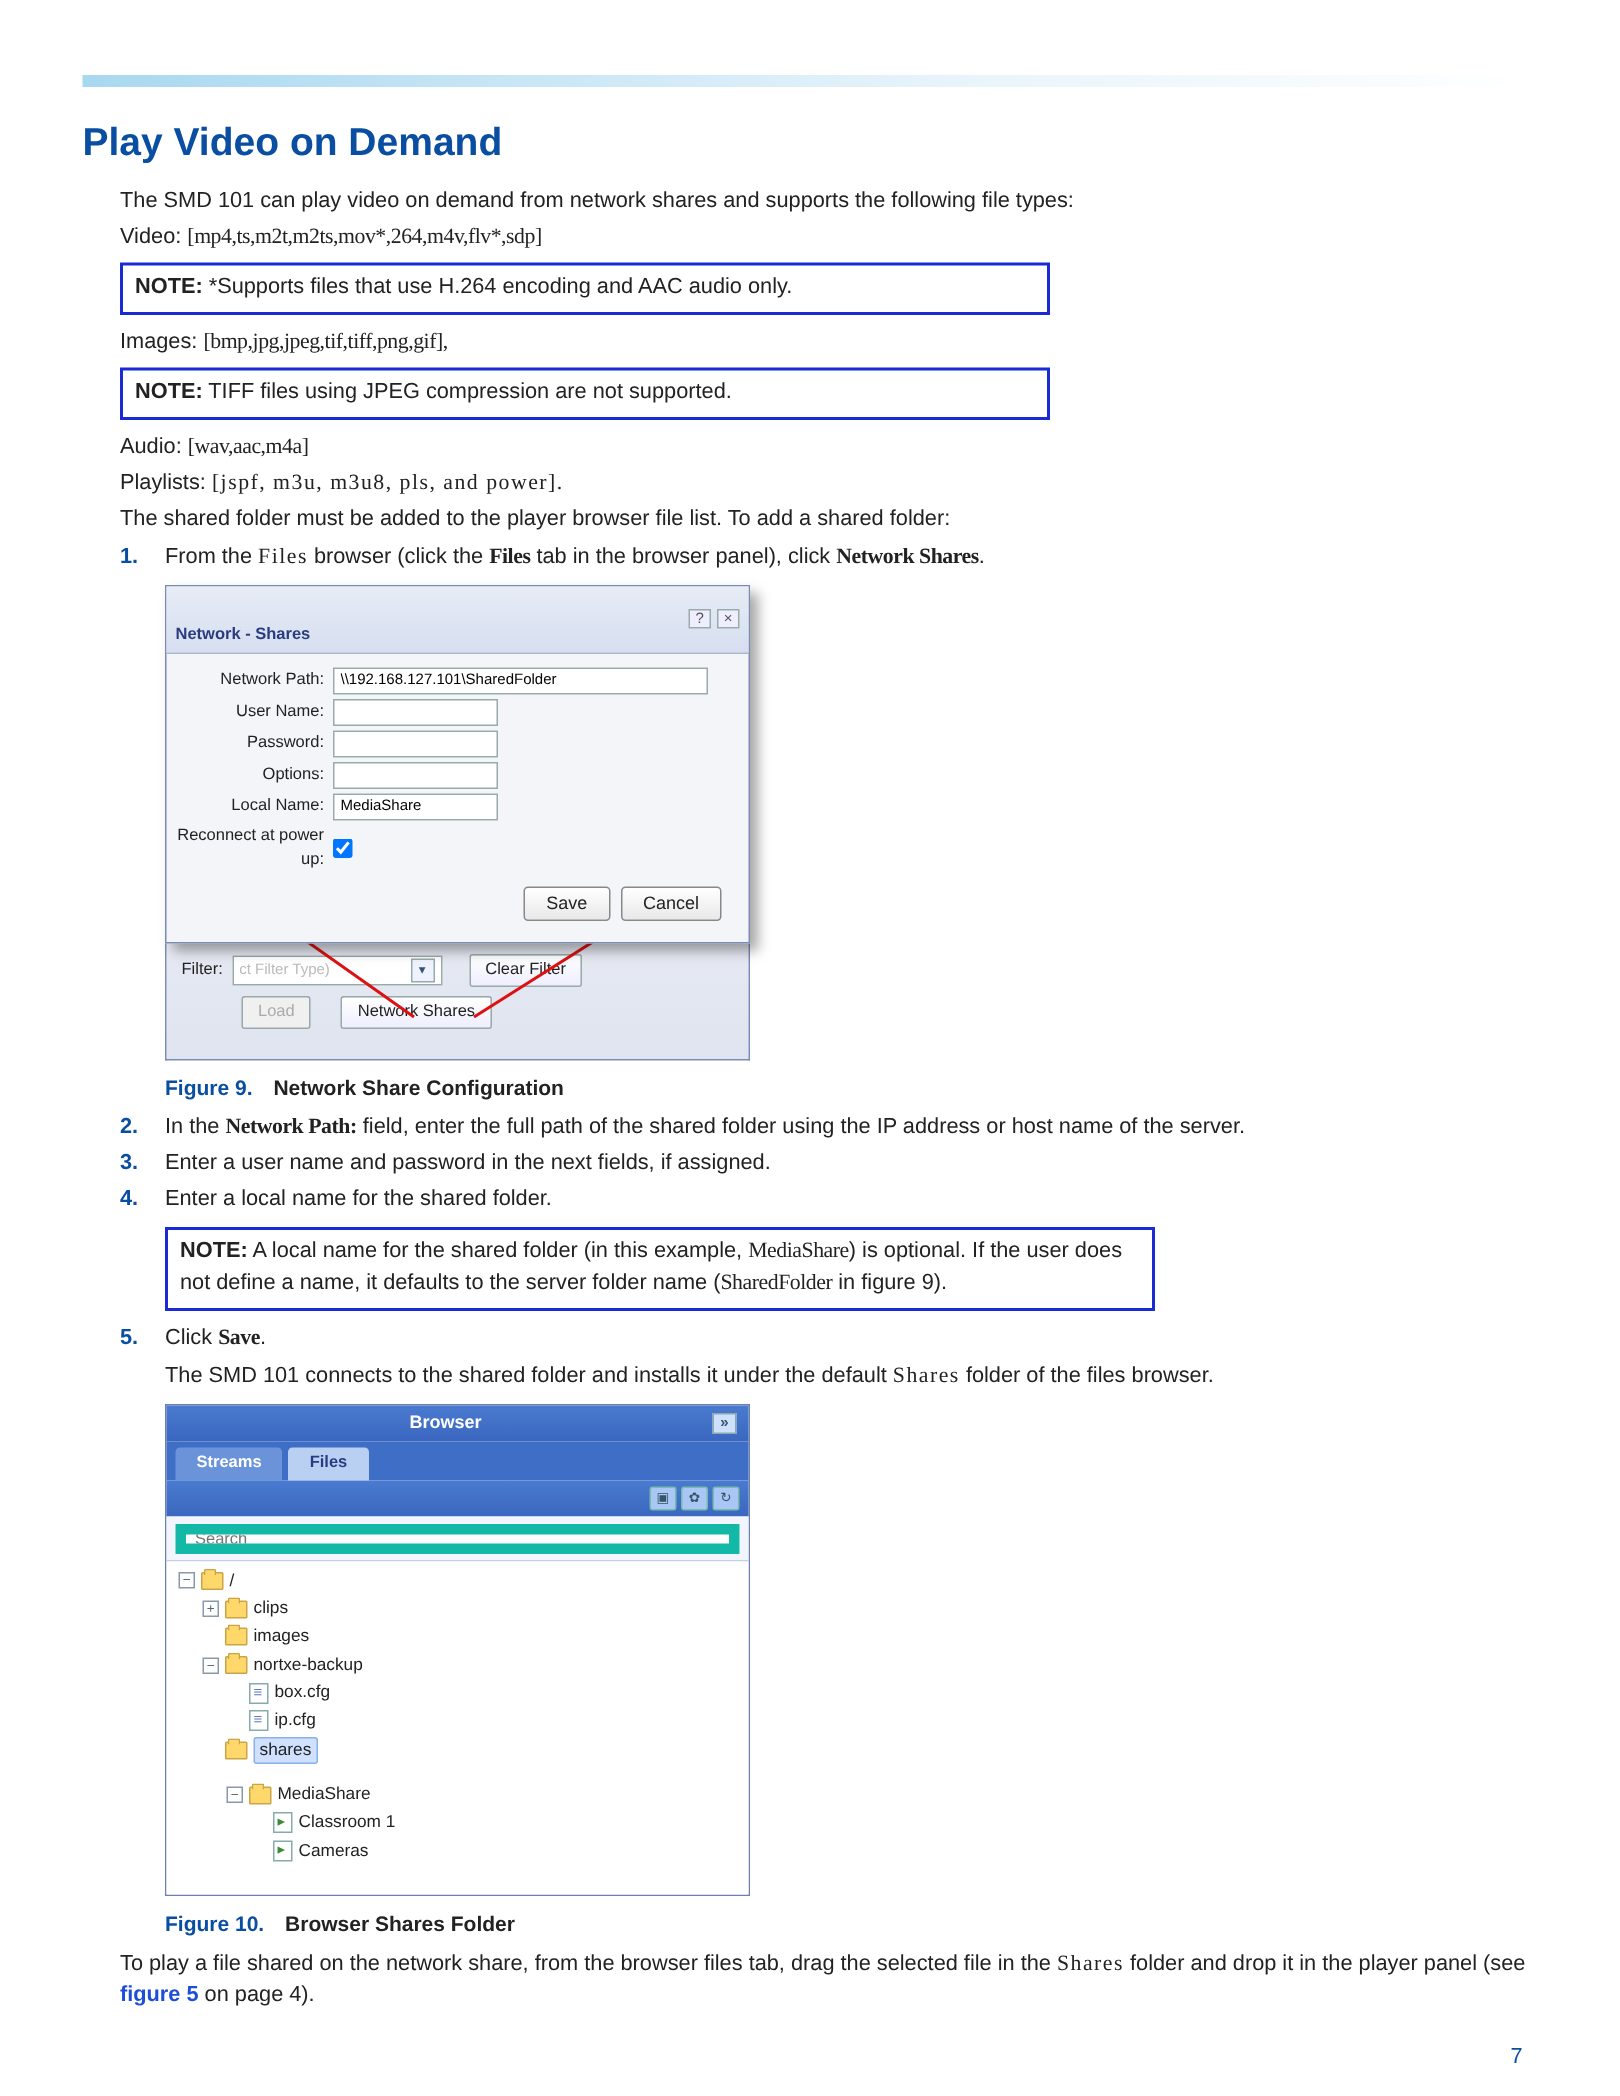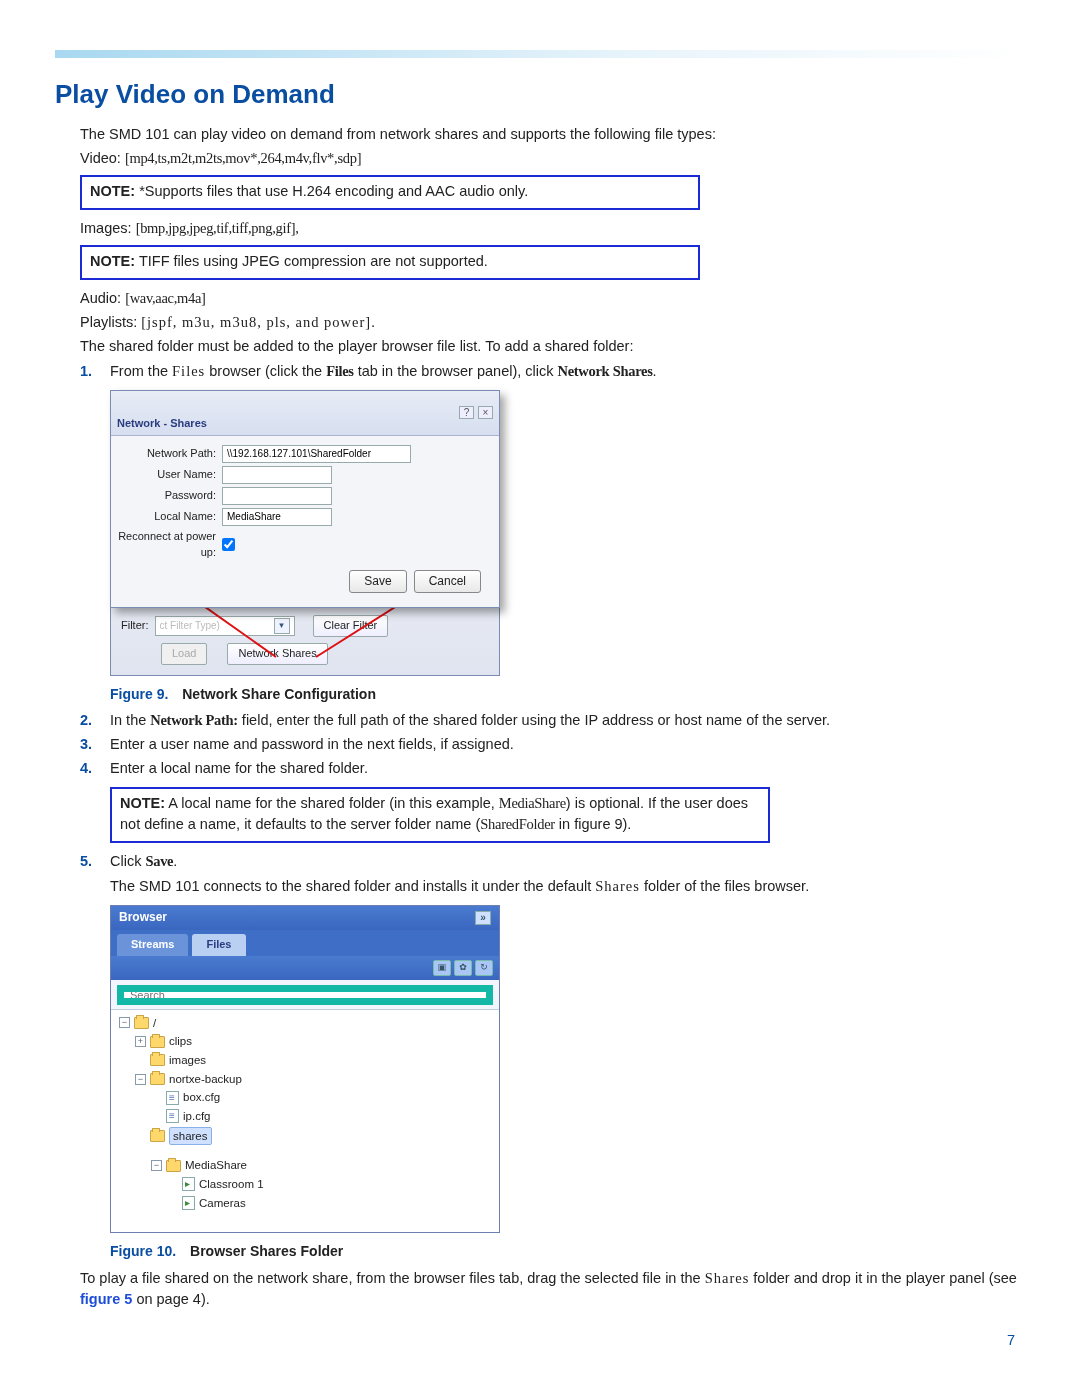--- a/index.html
+++ b/index.html
@@ -69,31 +69,31 @@
     display:inline-block; width:15px; height:13px; line-height:12px; text-align:center;
     border:1px solid #9aa; background:#eef; font-size:10px; color:#555; margin-left:1px;
   }
   .dlg-body { padding: 6px 10px 10px 6px; }
   .dlg-row { display:flex; align-items:center; margin:3px 0;}
   .dlg-row label { width:105px; text-align:right; padding-right:6px; font-size:11px;}
   .dlg-row input[type=text] {
     border:1px solid #9aa; height:18px; font-size:10px; padding:1px 4px;
     font-family:Arial,sans-serif;
   }
-  .dlg-row .long { width: 189px;}
+  .dlg-row .long { width: 250px;}
   .dlg-row .short { width: 110px;}
   .dlg-btns { text-align:right; padding: 6px 8px 4px 0;}
   .dlg-btn {
     display:inline-block; border:1px solid #888; background:linear-gradient(#fff,#e8e8e8);
     padding:2px 14px; font-size:12px; border-radius:3px; margin-left:4px;
   }
   .filter-strip {
     border:1px solid #7a8bb4; border-top:none;
     background:linear-gradient(#e6e9f2,#dfe4f0);
-    padding:8px 10px 10px 10px; position:relative; z-index:1;
+    padding:8px 10px 20px 10px; position:relative; z-index:1;
     margin-top:-1px;
     overflow:hidden;
   }
   .filter-strip .line-red {
     position:absolute; top:0; left:0; width:100%; height:100%; pointer-events:none;
   }
   .filter-row1 { display:flex; align-items:center; gap:6px; font-size:11px;}
   .filter-row1 .combo {
     border:1px solid #9aa; background:#fff; height:20px; width:140px;
     display:flex; align-items:center; justify-content:space-between; padding:0 4px;
@@ -231,20 +231,24 @@
       <div class="dlg-row">
         <label>Network Path:</label>
         <input type="text" class="long" value="\\192.168.127.101\SharedFolder" style="">
       </div>
       <div class="dlg-row">
         <label>User Name:</label>
         <input type="text" class="short" style="">
       </div>
       <div class="dlg-row">
         <label>Password:</label>
+        <input type="text" class="short" style="">
+      </div>
+      <div class="dlg-row">
+        <label>Options:</label>
         <input type="text" class="short" style="">
       </div>
       <div class="dlg-row">
         <label>Local Name:</label>
         <input type="text" class="short" value="MediaShare" style="">
       </div>
       <div class="dlg-row">
         <label>Reconnect at power up:</label>
         <input type="checkbox" checked="" style="">
       </div>
@@ -304,21 +308,21 @@
   <li>
     <span class="num">5.</span>
     <span>Click </span><b class="mono">Save</b><span>.</span>
     <div style="height:4px"></div>
     <span>The SMD 101 connects to the shared folder and installs it under the default </span><span class="serif">Shares</span><span> folder of the files browser.</span>
   </li>
 </ol>
 
 <div class="fig10-wrap">
   <div class="brw-title">
-    <span style="flex:1;text-align:left;">Browser</span>
+    <span style="flex:1;text-align:center;">Browser</span>
     <span class="rarrow">»</span>
   </div>
   <div class="brw-tabs">
     <span class="brw-tab">Streams</span>
     <span class="brw-tab active">Files</span>
   </div>
   <div class="brw-subbar">
     <span class="ic">▣</span>
     <span class="ic">✿</span>
     <span class="ic">↻</span>

